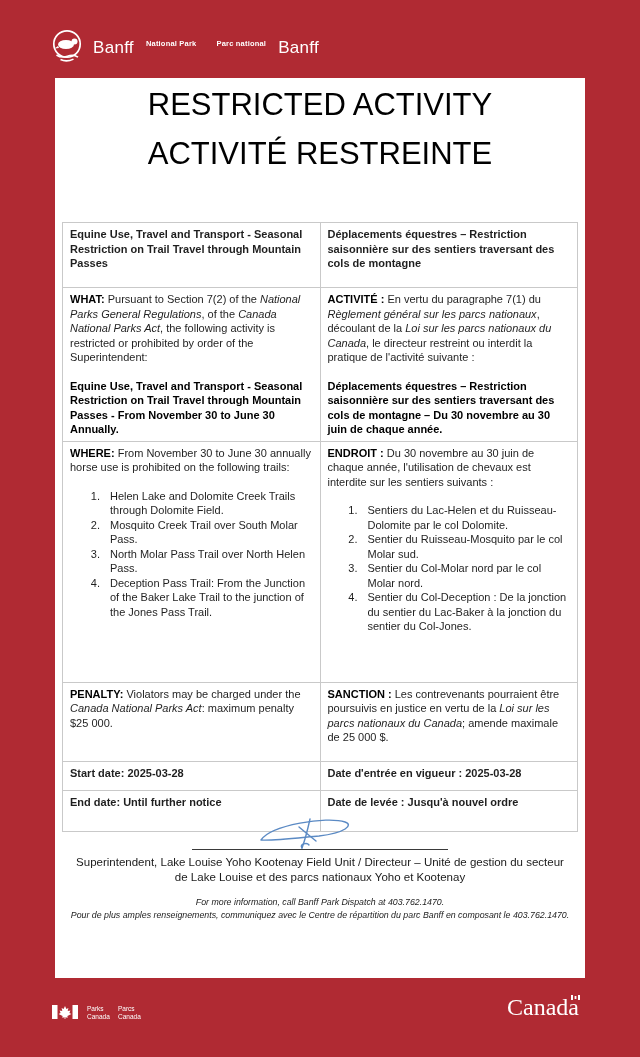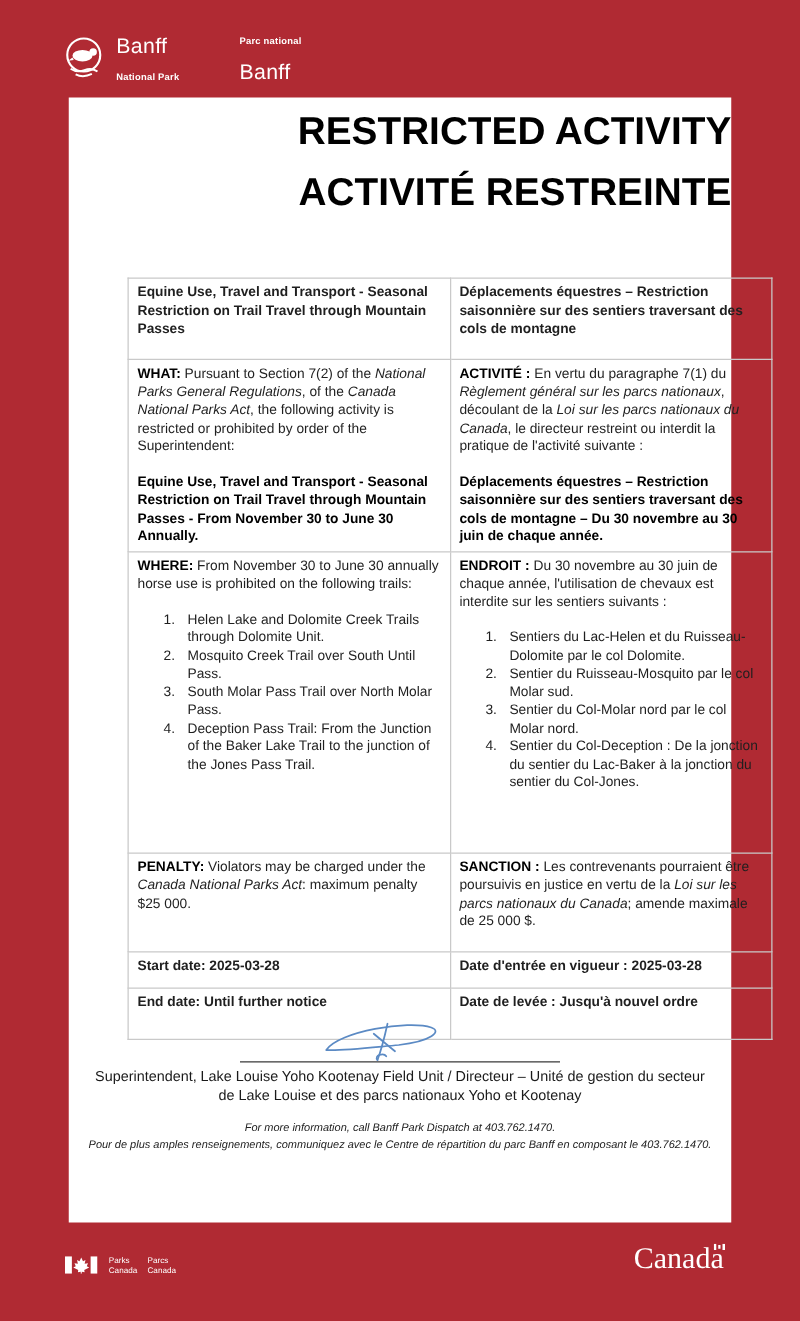--- a/index.html
+++ b/index.html
@@ -4,30 +4,30 @@
 <style>
   html,body{margin:0;padding:0;}
   body{
     width:640px;height:1057px;position:relative;overflow:hidden;
     background:#B02A33;
     font-family:"Liberation Sans", sans-serif;
   }
   
   .topbar{position:absolute;top:28px;left:50px;display:flex;align-items:center;color:#fff;}
   .beaver{width:34px;height:38px;flex:none;}
-  .lockup{display:flex;flex-direction:column;justify-content:center;margin-left:9px;gap:12px;}
+  .lockup{display:flex;flex-direction:row;justify-content:center;margin-left:9px;gap:12px;}
   .lockup .big{font-size:17px;line-height:17px;letter-spacing:.3px;}
   .lockup .small{font-size:7.5px;font-weight:bold;line-height:9px;letter-spacing:.2px;}
-  .lockup-fr{margin-left:48px;}
+  .lockup-fr{margin-left:20px;}
   
   .sheet{position:absolute;left:55px;top:78px;width:530px;height:900px;background:#fff;color:#1a1a1a;}
-  .doc-title{position:absolute;top:2px;left:0;width:100%;text-align:right;
-    font-size:31px;font-weight:bold;line-height:49px;color:#000;}
-  
-  table.notice{position:absolute;top:144px;left:7px;width:516px;border-collapse:collapse;table-layout:fixed;margin-left:40px;}
+  .doc-title{position:absolute;top:2px;left:0;width:100%;text-align:center;
+    font-size:31px;font-weight:normal;line-height:49px;color:#000;}
+  
+  table.notice{position:absolute;top:144px;left:7px;width:516px;border-collapse:collapse;table-layout:fixed;}
   table.notice td{
     border:1px solid #C9C9C9;vertical-align:top;padding:4px 8px 4px 7px;
     width:50%;font-size:11px;line-height:14.5px;color:#1f1f1f;
   }
   td.h56{height:56px;} td.h142{height:142px;} td.h232{height:232px;}
   td.h70{height:70px;} td.h20{height:20px;} td.h32{height:32px;}
   .b{font-weight:bold;color:#000;}
   .cell p{margin:0 0 14px 0;}
   .cell p:last-child{margin-bottom:0;}
   .list{margin-top:14px;}
@@ -101,29 +101,29 @@
         <p class="b">Déplacements équestres – Restriction saisonnière sur des sentiers traversant des cols de montagne – Du 30 novembre au 30 juin de chaque année.</p>
       </td>
     </tr>
 
     <tr>
       <td class="cell h232">
         <p><span class="b">WHERE:</span><span> From November 30 to June 30 annually horse use is prohibited on the following trails:</span></p>
         <div class="list">
           <div class="li">
                 <span class="num">1.</span>
-                <span class="txt">Helen Lake and Dolomite Creek Trails through Dolomite Unit.</span>
+                <span class="txt">Helen Lake and Dolomite Creek Trails through Dolomite Field.</span>
               </div>
           <div class="li">
                 <span class="num">2.</span>
-                <span class="txt">Mosquito Creek Trail over South Until Pass.</span>
+                <span class="txt">Mosquito Creek Trail over South Molar Pass.</span>
               </div>
           <div class="li">
                 <span class="num">3.</span>
-                <span class="txt">South Molar Pass Trail over North Molar Pass.</span>
+                <span class="txt">North Molar Pass Trail over North Helen Pass.</span>
               </div>
           <div class="li">
                 <span class="num">4.</span>
                 <span class="txt">Deception Pass Trail: From the Junction of the Baker Lake Trail to the junction of the Jones Pass Trail.</span>
               </div>
         </div>
       </td>
       <td class="cell h232">
         <p><span class="b">ENDROIT :</span><span> Du 30 novembre au 30 juin de chaque année, l'utilisation de chevaux est interdite sur les sentiers suivants :</span></p>
         <div class="list">

